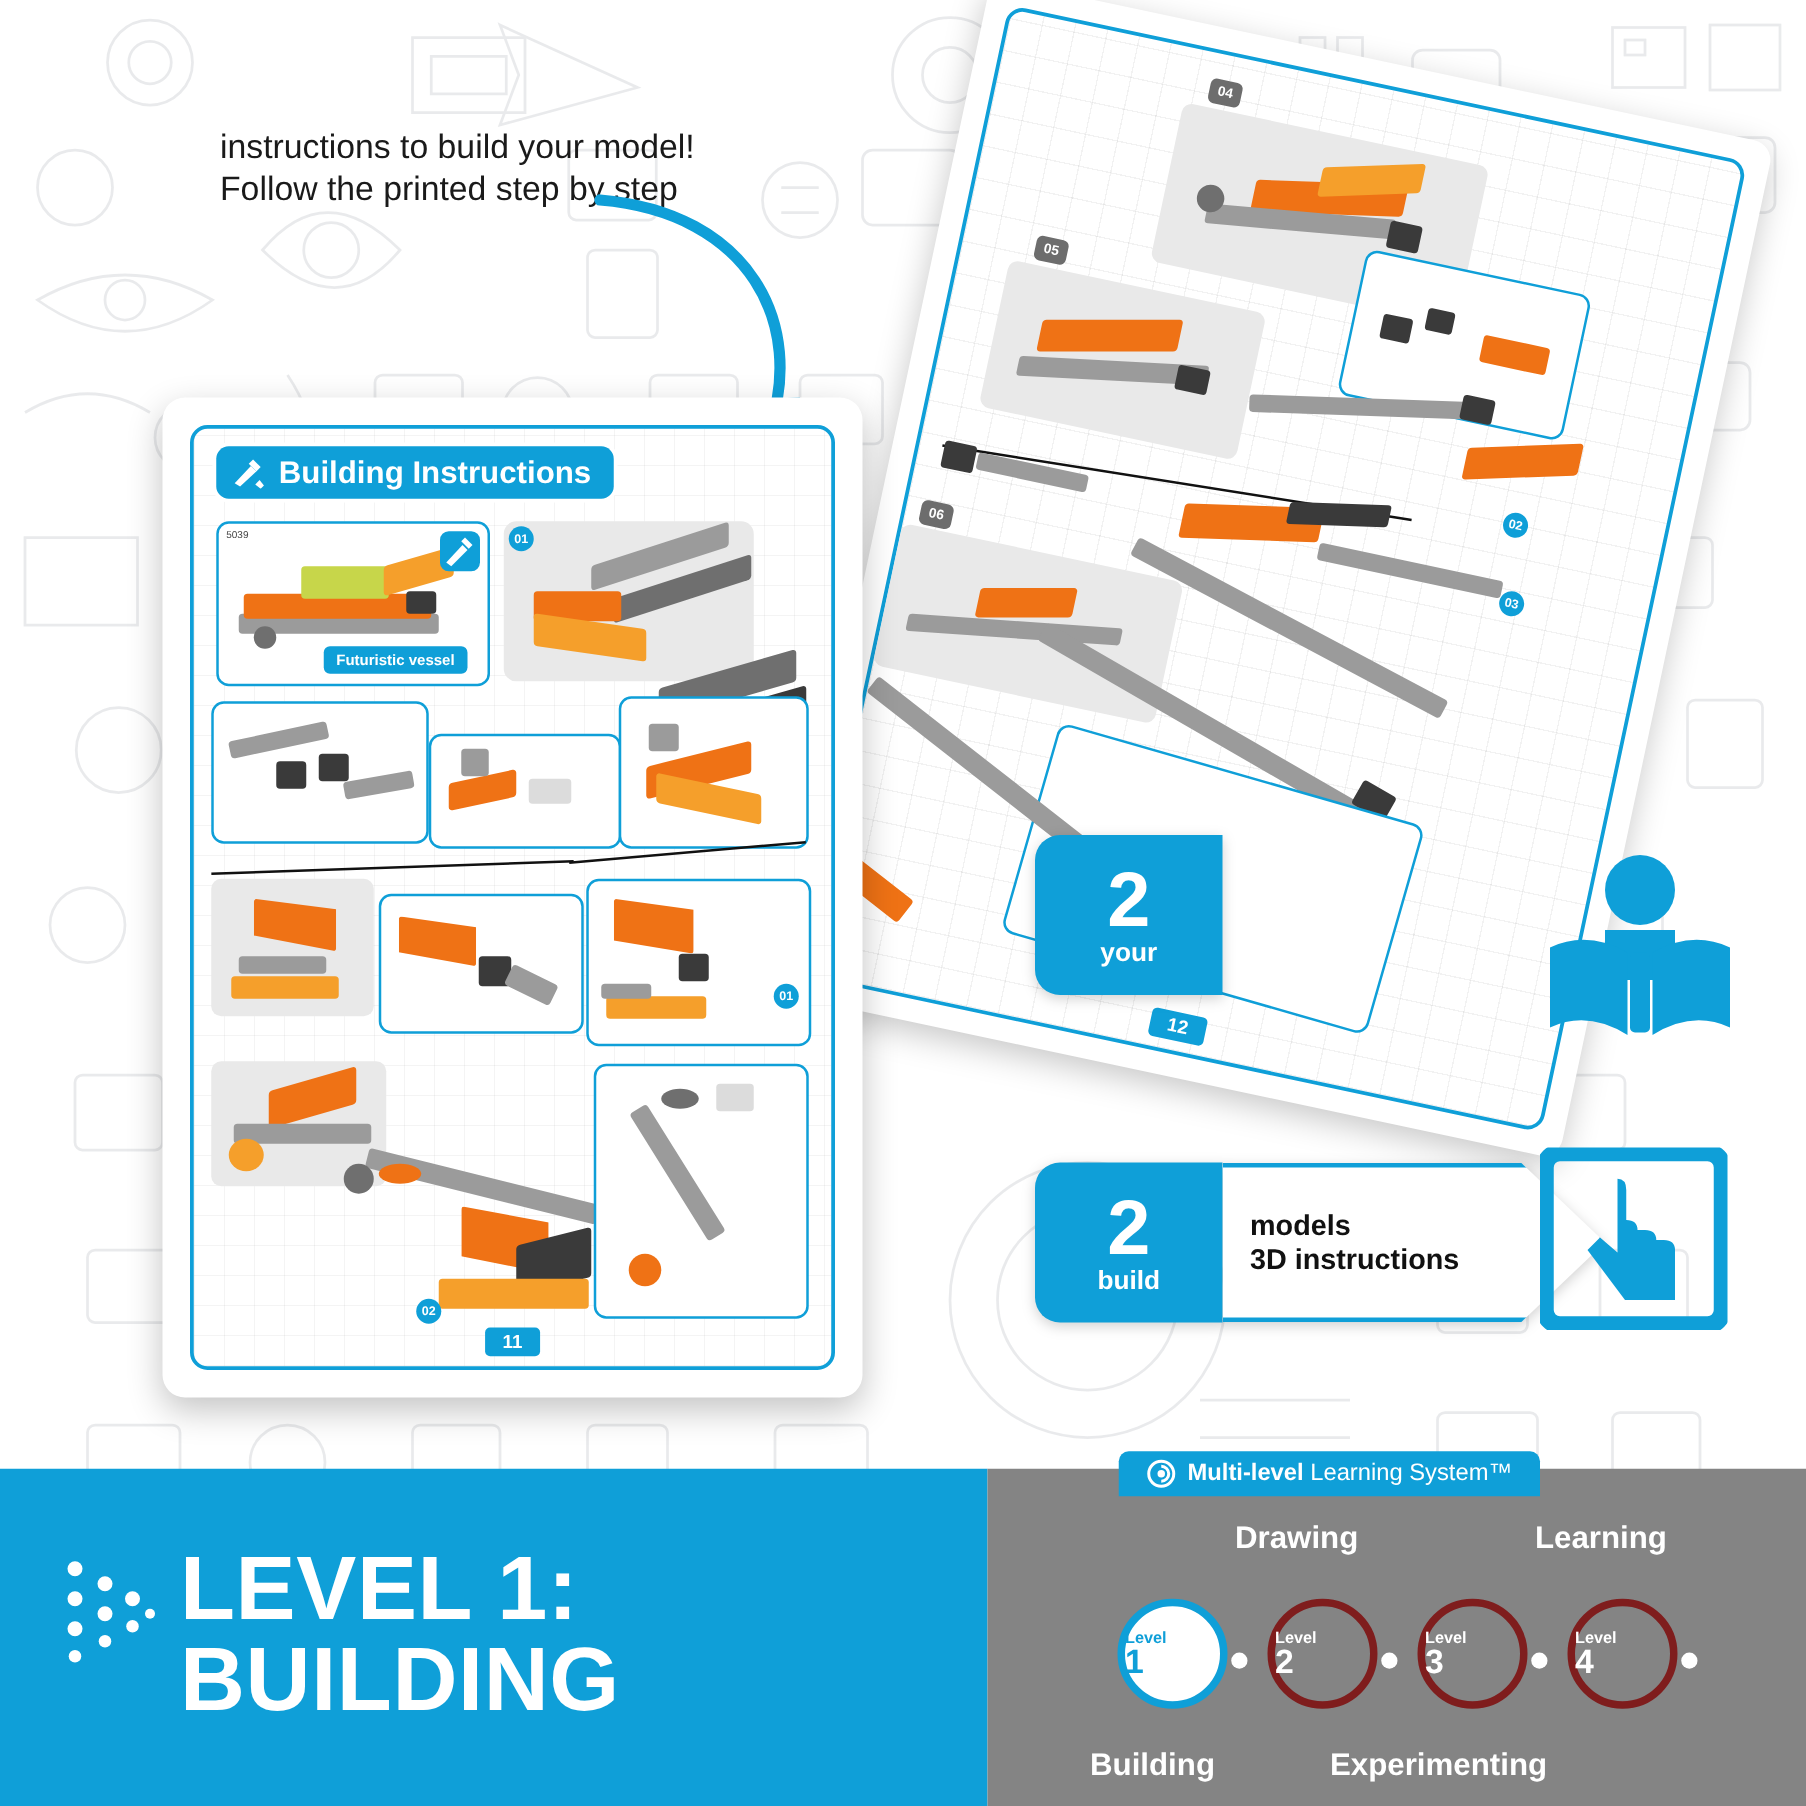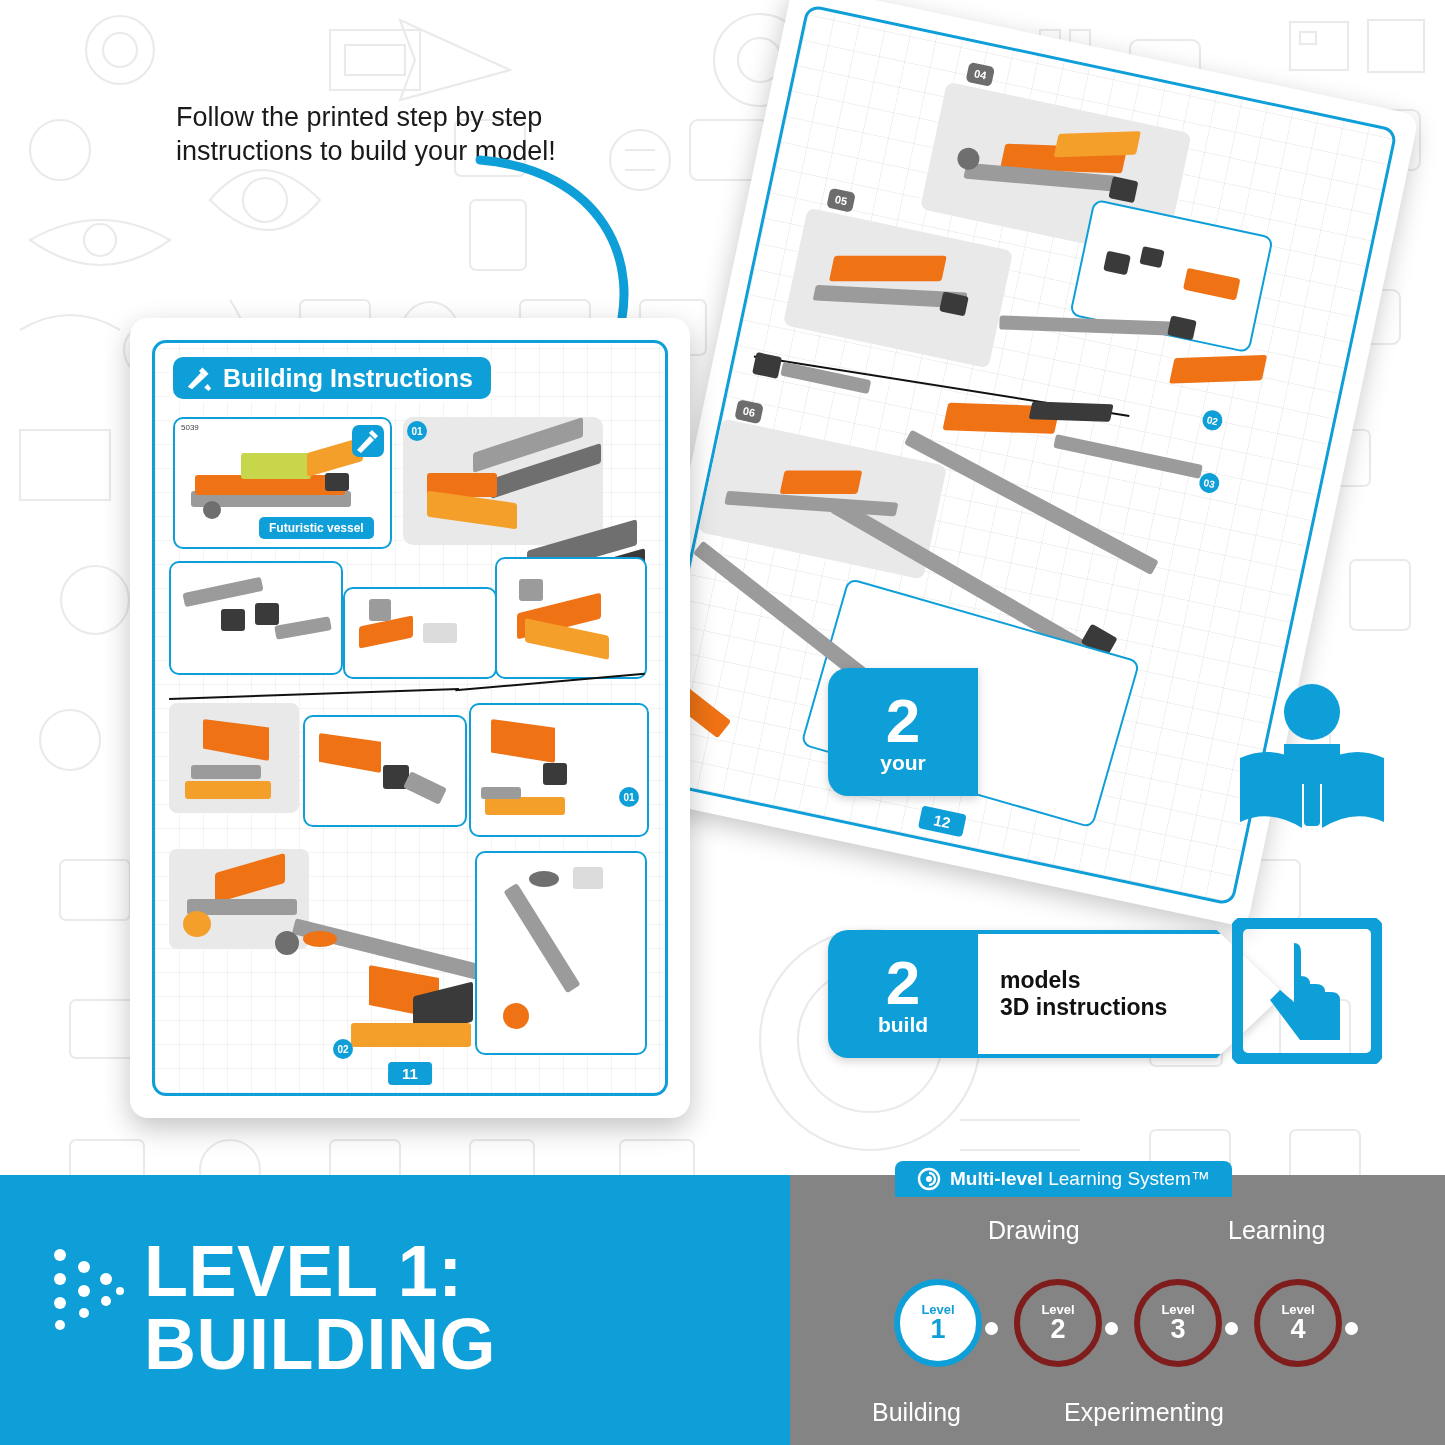--- a/index.html
+++ b/index.html
@@ -144,25 +144,25 @@
   
   .mls{
     position:absolute;left:790px;bottom:0;width:655px;height:270px;background:#848484;
   }
   .mls-badge{
     position:absolute;left:895px;bottom:248px;height:36px;background:#0f9fd8;
     color:#fff;border-radius:8px 8px 0 0;display:flex;align-items:center;gap:9px;
     padding:0 22px;font-size:19px;
   }
   .mls-badge b{font-weight:bold;}
-  .lvl-word{position:absolute;color:#fff;font-weight:normal;font-size:25px;}
+  .lvl-word{position:absolute;color:#fff;font-weight:bold;font-size:25px;}
   .circle{
     position:absolute;width:76px;height:76px;border-radius:50%;
     border:6px solid #7f1d1d;background:#848484;color:#fff;
-    display:flex;flex-direction:column;align-items:center;justify-content:center;line-height:1;
+    display:flex;flex-direction:column;justify-content:center;line-height:1;
   }
   .circle.active{border-color:#0f9fd8;background:#fff;color:#0f9fd8;}
   .circle small{font-size:13px;font-weight:bold;}
   .circle b{font-size:27px;font-weight:bold;}
   .cdot{position:absolute;width:13px;height:13px;border-radius:50%;background:#fff;}
 </style>
 </head>
 <body>
 
 <div class="stage">
@@ -254,22 +254,22 @@
       <rect x="330" y="1140" width="70" height="58" rx="6"></rect>
       <rect x="470" y="1140" width="64" height="62" rx="6"></rect>
       <rect x="620" y="1140" width="74" height="54" rx="6"></rect>
       <rect x="1150" y="1130" width="80" height="56" rx="6"></rect>
       <rect x="1290" y="1130" width="70" height="60" rx="6"></rect>
       <path d="M960 1120 h120 M960 1150 h120"></path>
     </g>
   </svg>
 
   <div class="note">
+    <div>instructions to build your model!</div>
     <div>Follow the printed step by step</div>
-    <div>instructions to build your model!</div>
   </div>
 
   <svg class="arrow" viewBox="0 0 190 240">
     <path d="M10 10 C130 20 175 110 145 195" stroke="#0f9fd8" stroke-width="9" fill="none" stroke-linecap="round"></path>
     <path d="M118 170 L146 215 L170 168 Z" fill="#0f9fd8"></path>
   </svg>
 
   <div class="page-back">
     <div class="inner">
 

